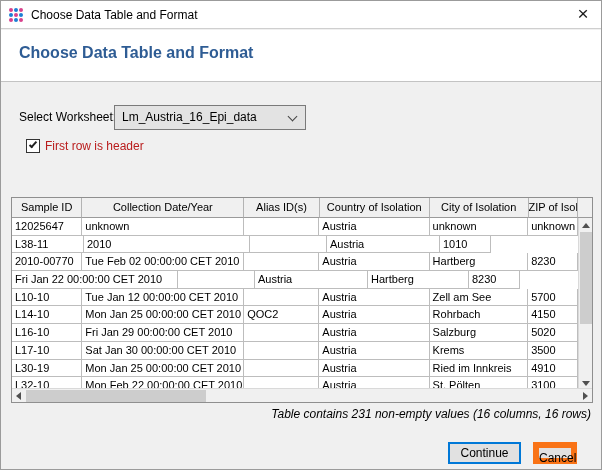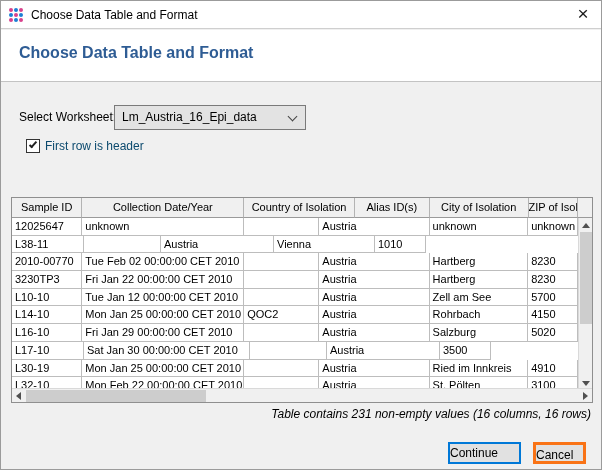--- a/index.html
+++ b/index.html
@@ -28,21 +28,21 @@
   .combo { position:absolute; left:113px; top:104px; width:192px; height:25px;
            background:#e3e3e3; border:1px solid #7a7a7a; }
   .combo-value { position:absolute; left:7px; top:0; line-height:23px; font-size:12px; color:#000; white-space:nowrap; }
   .chevron { position:absolute; right:9px; top:7px; width:7px; height:7px;
              border-right:1.6px solid #444; border-bottom:1.6px solid #444; transform:rotate(45deg); }
 
   .checkbox-row { position:absolute; left:25px; top:137px; height:16px; }
   .cb-box { position:absolute; left:0; top:1px; width:14px; height:14px; background:#fff; border:1px solid #333; }
   .cb-check { position:absolute; left:2px; top:2px; width:8px; height:4px;
               border-left:2px solid #222; border-bottom:2px solid #222; transform:rotate(-48deg); }
-  .cb-label { position:absolute; left:19px; top:1px; font-size:12px; line-height:15px; color:#0c4a6e; white-space:nowrap; }
+  .cb-label { position:absolute; left:19px; top:1px; font-size:12px; line-height:15px; color:#b91c1c; white-space:nowrap; }
 
   
   .table { position:absolute; left:10px; top:196px; width:582px; height:206px;
            background:#ffffff; border:1px solid #8f8f8f; }
   .thead { position:absolute; left:0; top:0; width:580px; height:20px; display:flex; }
   .th { background:#f0f0f0; border-right:1px solid #b3b3b3; border-bottom:1px solid #9a9a9a;
         font-size:11px; text-align:center; line-height:19px; white-space:nowrap; overflow:hidden; }
   .th.corner { width:14px; border-right:none; }
   .tbody { position:absolute; left:0; top:20px; width:566px; height:172px; overflow:hidden; background:#fff; }
   .tr { display:flex; height:17.7px; }
@@ -60,23 +60,23 @@
   .tri-down { left:3px; top:5px; border-left:4px solid transparent; border-right:4px solid transparent; border-top:5px solid #505050; }
   .tri-left { left:4px; top:3px; border-top:4px solid transparent; border-bottom:4px solid transparent; border-right:5px solid #505050; }
   .tri-right{ left:5px; top:3px; border-top:4px solid transparent; border-bottom:4px solid transparent; border-left:5px solid #505050; }
   .hscroll { position:absolute; left:0; bottom:0; width:580px; height:14px;
              background:#f0f0f0; border-top:1px solid #d9d9d9; }
   .hthumb { position:absolute; top:1px; left:14px; width:180px; height:12px; background:#cdcdcd; }
 
   
   .status { position:absolute; right:10px; top:406px; font-size:12px; color:#000;font-style:italic; }
   .btn { position:absolute; top:441px; height:22px; background:#e1e1e1; font-size:12px;
-         font-family:"Liberation Sans", sans-serif; text-align:left; cursor:default; }
+         font-family:"Liberation Sans", sans-serif; text-align:center; cursor:default; }
   .btn-continue { left:447px; width:73px; border:2px solid #0078d7; line-height:18px; }
-  .btn-cancel   { left:532px; width:53px; border:3px solid #f97316; line-height:20px; }
+  .btn-cancel   { left:532px; width:44px; border:6px solid #f97316; line-height:20px; }
 </style>
 </head>
 <body>
 
 <div class="dialog">
 
   <div class="titlebar">
     <span class="app-icon" id="appIcon">
         <i style="background: rgb(216, 65, 140);"></i>
         <i style="background: rgb(29, 127, 212);"></i>
@@ -106,52 +106,51 @@
     <span class="cb-box">
       <span class="cb-check"></span>
     </span>
     <span class="cb-label">First row is header</span>
   </div>
 
   <div class="table">
     <div class="thead" id="thead">
         <div class="th c0">Sample ID</div>
         <div class="th c1">Collection Date/Year</div>
+        <div class="th c2">Alias ID(s)</div>
         <div class="th c3">Country of Isolation</div>
-        <div class="th c2">Alias ID(s)</div>
         <div class="th c4">City of Isolation</div>
         <div class="th c5">ZIP of Isolation</div>
         <div class="th corner"></div>
       </div>
     <div class="tbody" id="tbody">
         <div class="tr">
           <div class="td c0">12025647</div>
           <div class="td c1">unknown</div>
           <div class="td c2"></div>
           <div class="td c3">Austria</div>
           <div class="td c4">unknown</div>
           <div class="td c5">unknown</div>
         </div>
         <div class="tr">
           <div class="td c0">L38-11</div>
-          <div class="td c2"></div>
-          <div class="td c3">Austria</div>
-          <div class="td c4">Vienna</div>
+          <div class="td c1">2010</div>
+          <div class="td c2"></div>
+          <div class="td c3">Austria</div>
           <div class="td c5">1010</div>
         </div>
         <div class="tr">
           <div class="td c0">2010-00770</div>
           <div class="td c1">Tue Feb 02 00:00:00 CET 2010</div>
           <div class="td c2"></div>
           <div class="td c3">Austria</div>
           <div class="td c4">Hartberg</div>
           <div class="td c5">8230</div>
         </div>
         <div class="tr">
-          <div class="td c0">3230TP3</div>
           <div class="td c1">Fri Jan 22 00:00:00 CET 2010</div>
           <div class="td c2"></div>
           <div class="td c3">Austria</div>
           <div class="td c4">Hartberg</div>
           <div class="td c5">8230</div>
         </div>
         <div class="tr">
           <div class="td c0">L10-10</div>
           <div class="td c1">Tue Jan 12 00:00:00 CET 2010</div>
           <div class="td c2"></div>
@@ -173,20 +172,21 @@
           <div class="td c2"></div>
           <div class="td c3">Austria</div>
           <div class="td c4">Salzburg</div>
           <div class="td c5">5020</div>
         </div>
         <div class="tr">
           <div class="td c0">L17-10</div>
           <div class="td c1">Sat Jan 30 00:00:00 CET 2010</div>
           <div class="td c2"></div>
           <div class="td c3">Austria</div>
+          <div class="td c4">Krems</div>
           <div class="td c5">3500</div>
         </div>
         <div class="tr">
           <div class="td c0">L30-19</div>
           <div class="td c1">Mon Jan 25 00:00:00 CET 2010</div>
           <div class="td c2"></div>
           <div class="td c3">Austria</div>
           <div class="td c4">Ried im Innkreis</div>
           <div class="td c5">4910</div>
         </div>

